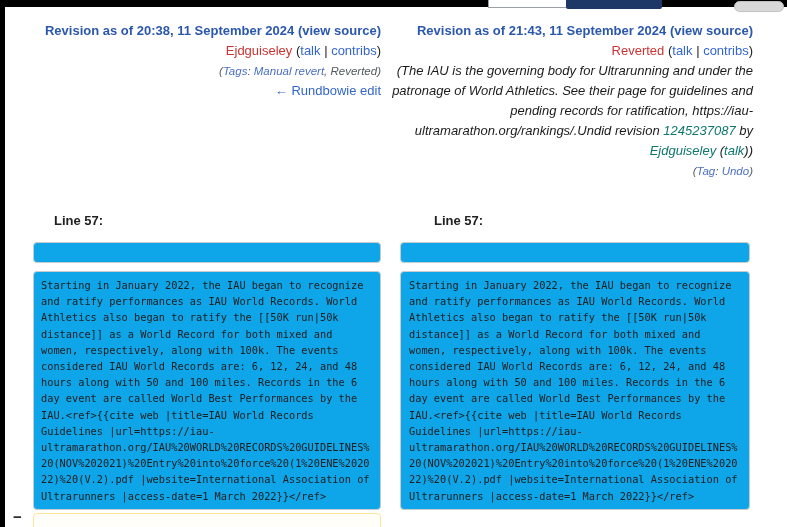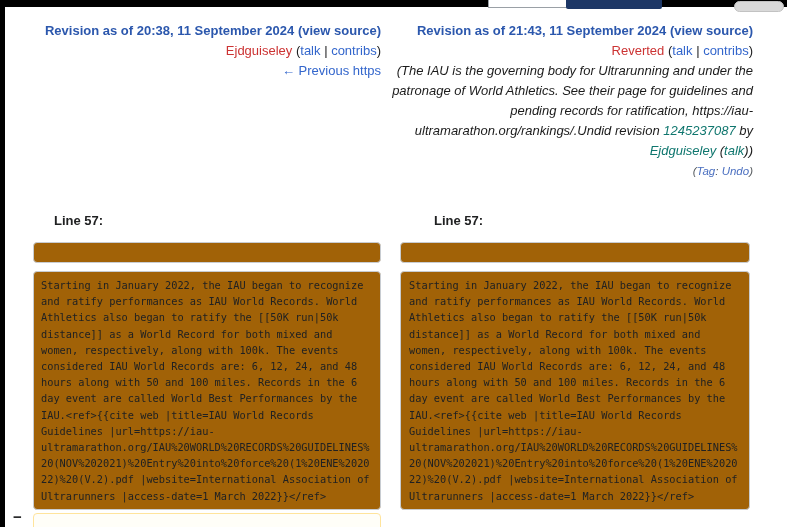--- a/index.html
+++ b/index.html
@@ -29,21 +29,21 @@
   .summary{font-style:italic;color:#1b1b1b;}
   .summary a{color:#0f766e;text-decoration:none;font-style:italic;}
   .tags-line{font-style:italic;font-size:11.5px;color:#54595d;}
   .tags-line a{color:#4a6fc0;text-decoration:none;}
   .nav-link{color:#3366cc;text-decoration:none;}
 
   .line-heading{position:absolute;top:213px;font-size:13px;font-weight:bold;color:#202122;padding-left:44px;}
   #line-heading-left{left:10px;}
   #line-heading-right{left:390px;}
 
-  .diff-box{position:absolute;box-sizing:border-box;background:#a16207;border:1px solid #c8ccd1;border-radius:4px;}
+  .diff-box{position:absolute;box-sizing:border-box;background:#0ea5e9;border:1px solid #c8ccd1;border-radius:4px;}
   .ctx-empty{top:242px;height:21px;}
   #ctx-empty-left{left:33px;width:348px;}
   #ctx-empty-right{left:400px;width:350px;}
   .ctx-content{top:271px;font-family:"DejaVu Sans Mono","Liberation Mono",monospace;
     font-size:10.3px;line-height:16.2px;color:#202122;
     overflow-wrap:break-word;word-wrap:break-word;}
   #ctx-content-left{left:33px;width:348px;padding:5px 7px;}
   #ctx-content-right{left:400px;width:350px;padding:5px 8px;}
 
   #deleted-marker{position:absolute;left:13px;top:508px;font-weight:bold;font-size:15px;color:#202122;}
@@ -56,21 +56,22 @@
 <div id="letterbox-top" class="letterbox"></div>
 <div id="letterbox-left" class="letterbox"></div>
 
 <div id="search-input"></div>
 <div id="search-button"></div>
 <div id="top-right-pill"></div>
 
 <div id="rev-header-left" class="rev-header">
   <div class="rev-title"><a>Revision as of 20:38, 11 September 2024</a><span> </span><a>(view source)</a></div>
   <div class="user-line"><a class="user-link">Ejdguiseley</a><span> (</span><a class="minor-link">talk</a><span> | </span><a class="minor-link">contribs</a><span>)</span></div>
-  <div><a class="nav-link">← Previous https</a></div>
+  <div class="tags-line"><span>(</span><a>Tags</a><span>: </span><a>Manual revert</a><span>, </span><span>Reverted</span><span>)</span></div>
+  <div><a class="nav-link">← Rundbowie edit</a></div>
 </div>
 
 <div id="rev-header-right" class="rev-header">
   <div class="rev-title"><a>Revision as of 21:43, 11 September 2024</a><span> </span><a>(view source)</a></div>
   <div class="user-line"><a class="user-link">Reverted</a><span> (</span><a class="minor-link">talk</a><span> | </span><a class="minor-link">contribs</a><span>)</span></div>
   <div class="summary"><span>(The IAU is the governing body for Ultrarunning and under the patronage of World Athletics. See their page for guidelines and pending records for ratification, https://iau-ultramarathon.org/rankings/.Undid revision </span><a>1245237087</a><span> by </span><a>Ejdguiseley</a><span> (</span><a>talk</a><span>))</span></div>
   <div class="tags-line"><span>(</span><a>Tag</a><span>: </span><a>Undo</a><span>)</span></div>
 </div>
 
 <div id="line-heading-left" class="line-heading">Line 57:</div>

